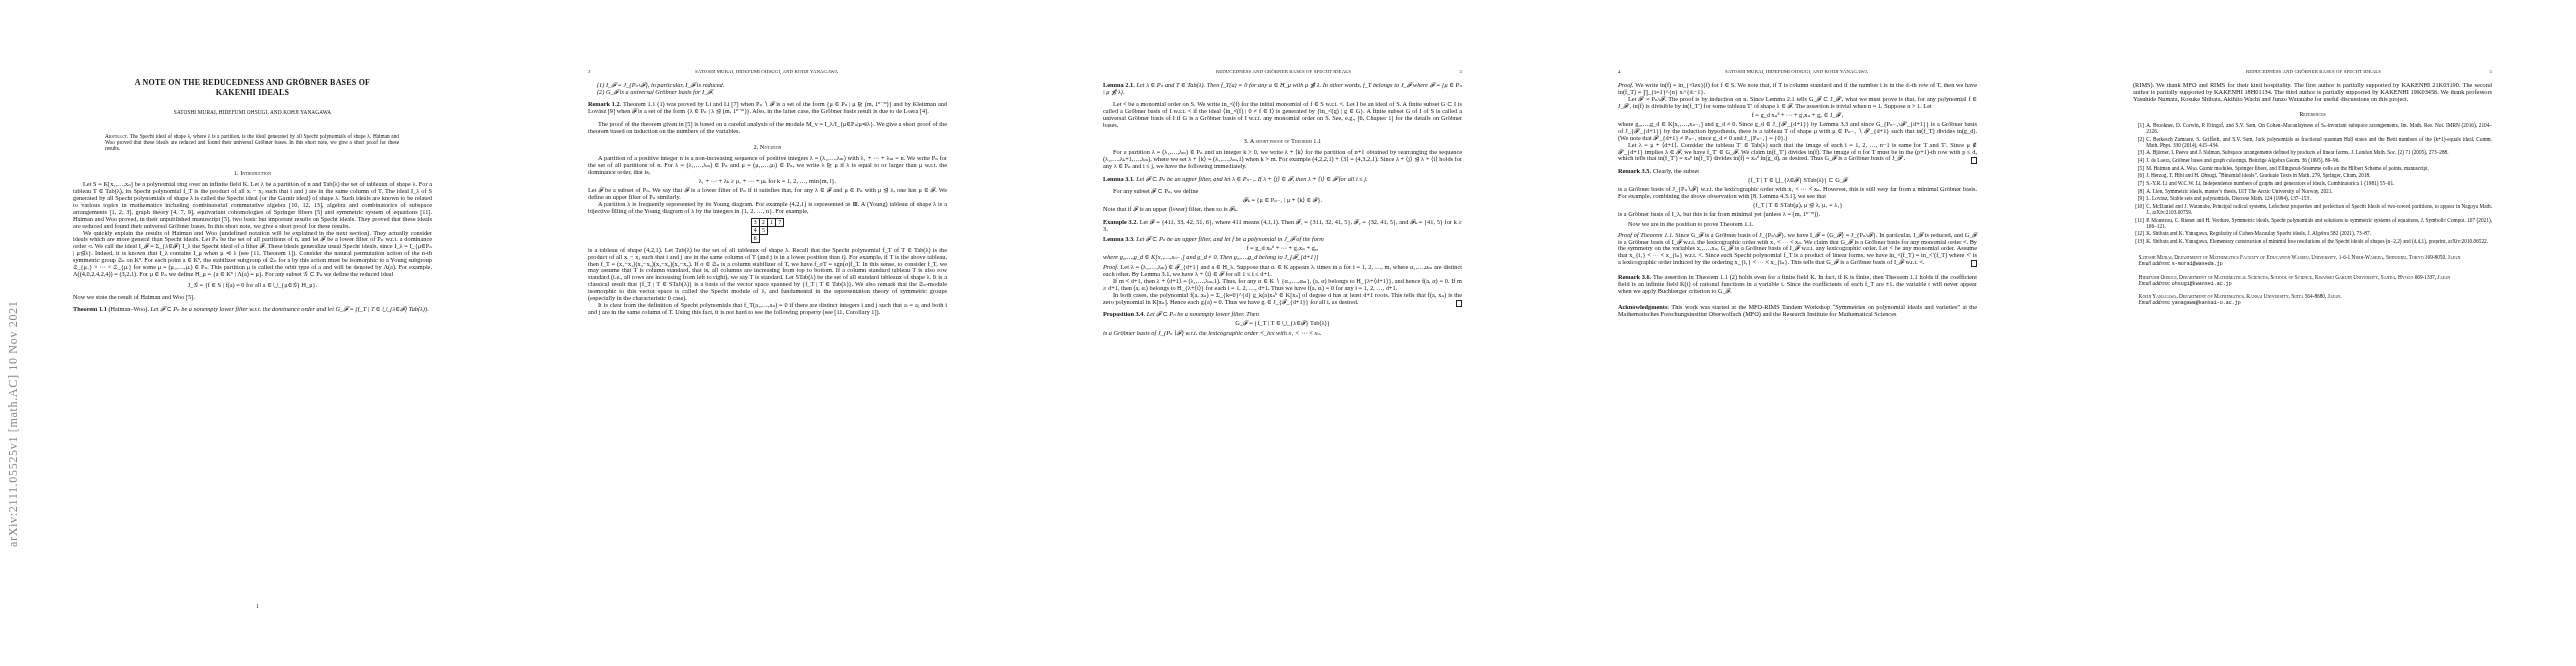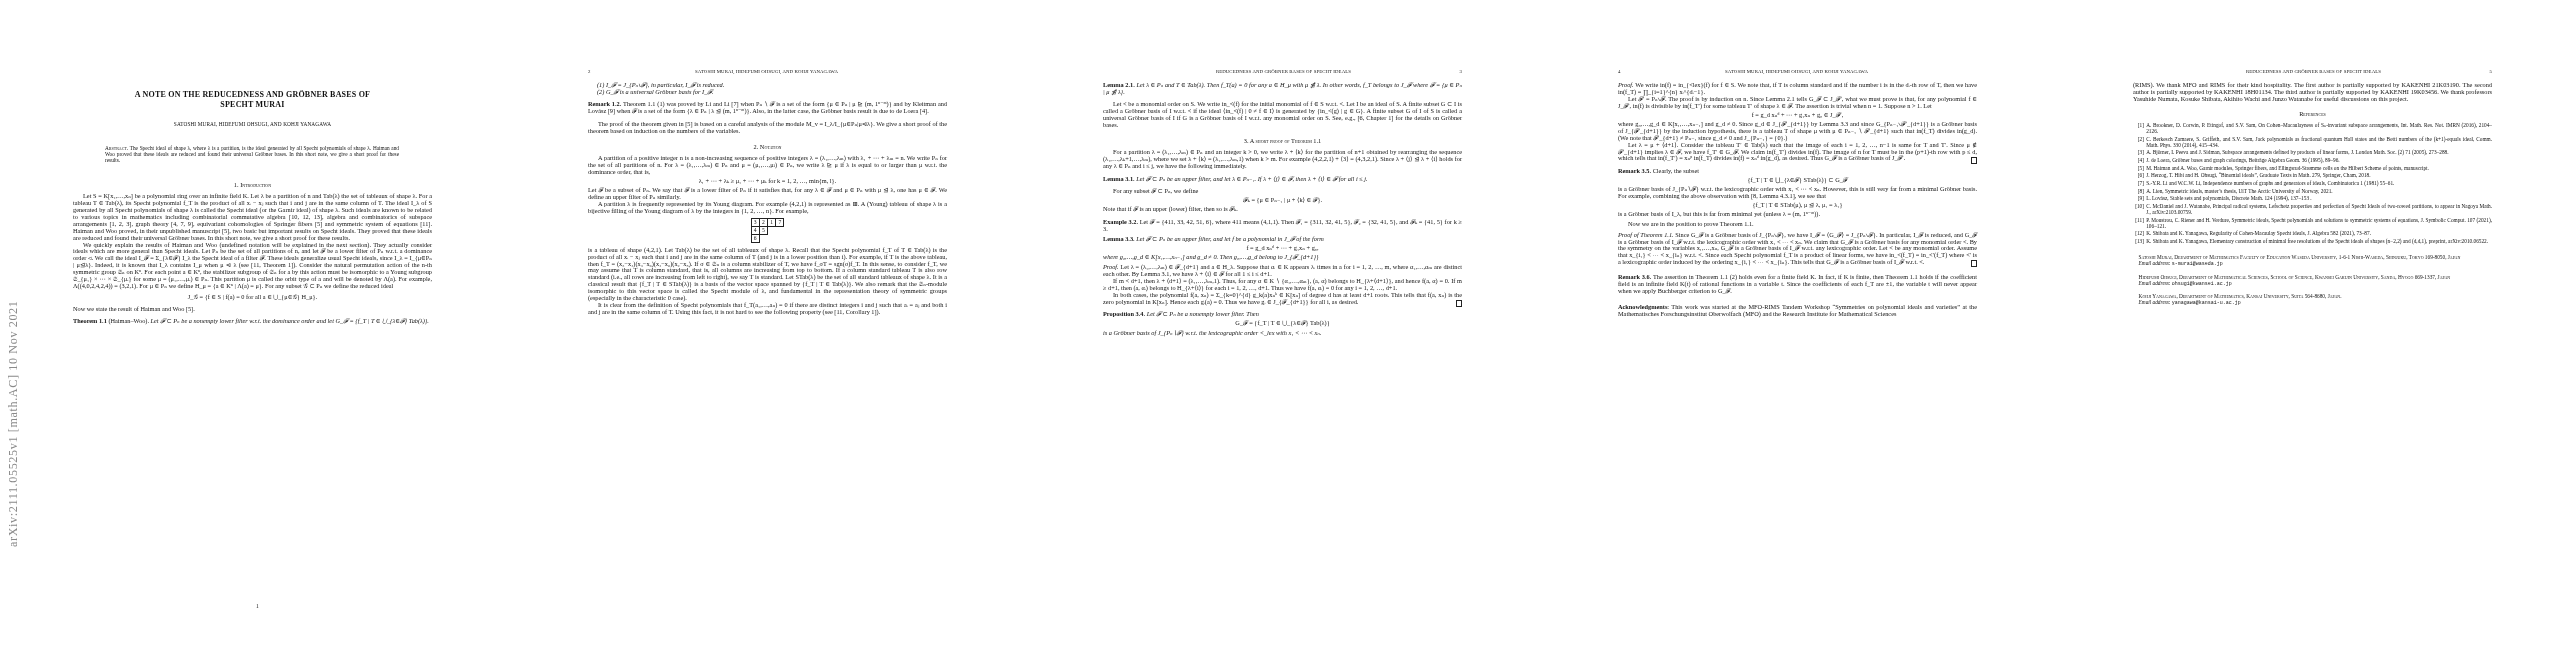--- a/index.html
+++ b/index.html
@@ -3,21 +3,21 @@
 <meta charset="utf-8">
 <style>
   html, body { margin: 0; padding: 0; background: #ffffff; }
   body { width: 2576px; height: 667px; overflow: hidden; position: relative; font-family: "Liberation Serif", "DejaVu Serif", serif; color: #111; }
   .strip { display: flex; width: 2576px; height: 667px; }
   .page { width: 515px; height: 667px; position: relative; flex: 0 0 515px; }
   .col { position: absolute; left: 73px; width: 359px; font-size: 6.3px; line-height: 6.9px; text-align: justify; hyphens: auto; }
   .runhead { position: absolute; top: 69px; left: 73px; width: 359px; font-size: 4.8px; letter-spacing: 0.1px; display: flex; justify-content: space-between; }
   .runhead .center { flex: 1; text-align: center; }
   .pnum-bottom { position: absolute; top: 603px; left: 0; width: 515px; text-align: center; font-size: 5.6px; }
-  .title { text-align: center; font-weight: bold; font-size: 8px; line-height: 10px; letter-spacing: 0.2px; margin-top: 12px; }
+  .title { text-align: center; font-weight: bold; font-size: 8px; line-height: 10px; letter-spacing: 0.2px; margin-top: 0; }
   .authors { text-align: center; font-size: 5.3px; margin-top: 11px; letter-spacing: 0.1px; }
   .abstract { margin: 16.7px 33px 0 32px; font-size: 5.3px; line-height: 6.1px; text-align: justify; }
   .sc { font-variant: small-caps; }
   .sec { text-align: center; font-size: 6.3px; font-variant: small-caps; margin: 9px 0 4.4px; }
   p { margin: 0; text-indent: 10px; }
   p.noind { text-indent: 0; }
   .gap { height: 5.6px; }
   .gap-s { height: 3.3px; }
   .disp { text-align: center; margin: 2.2px 0; }
   .thm-head { font-weight: bold; }
@@ -40,21 +40,21 @@
 </head>
 <body>
 
 <div class="strip">
 
   <div class="page">
     <div class="sidebar-arxiv">arXiv:2111.05525v1  [math.AC]  10 Nov 2021</div>
     <div class="col" style="top:78px;">
       <div class="title">
         <div>A NOTE ON THE REDUCEDNESS AND GRÖBNER BASES OF</div>
-        <div>SPECHT MURAI</div>
+        <div>KAKENHI IDEALS</div>
       </div>
       <div class="authors">SATOSHI MURAI, HIDEFUMI OHSUGI, AND KOHJI YANAGAWA</div>
       <div class="abstract">
         <span class="sc">Abstract.</span>
         <span>The Specht ideal of shape λ, where λ is a partition, is the ideal generated by all Specht polynomials of shape λ. Haiman and Woo proved that these ideals are reduced and found their universal Gröbner bases. In this short note, we give a short proof for these results.</span>
       </div>
       <div class="sec" style="margin-top:19px;">1. Introduction</div>
       <p>Let S = K[x₁,…,xₙ] be a polynomial ring over an infinite field K. Let λ be a partition of n and Tab(λ) the set of tableaux of shape λ. For a tableau T ∈ Tab(λ), its Specht polynomial f_T is the product of all xᵢ − xⱼ such that i and j are in the same column of T. The ideal I_λ of S generated by all Specht polynomials of shape λ is called the Specht ideal (or the Garnir ideal) of shape λ. Such ideals are known to be related to various topics in mathematics including combinatorial commutative algebra [10, 12, 13], algebra and combinatorics of subspace arrangements [1, 2, 3], graph theory [4, 7, 9], equivariant cohomologies of Springer fibers [5] and symmetric system of equations [11]. Haiman and Woo proved, in their unpublished manuscript [5], two basic but important results on Specht ideals. They proved that these ideals are reduced and found their universal Gröbner bases. In this short note, we give a short proof for these results.</p>
       <p>We quickly explain the results of Haiman and Woo (undefined notation will be explained in the next section). They actually consider ideals which are more general than Specht ideals. Let Pₙ be the set of all partitions of n, and let 𝓕 be a lower filter of Pₙ w.r.t. a dominance order ⊲. We call the ideal I_𝓕 = Σ_{λ∈𝓕} I_λ the Specht ideal of a filter 𝓕. These ideals generalize usual Specht ideals, since I_λ = I_{μ∈Pₙ | μ⊴λ}. Indeed, it is known that I_λ contains I_μ when μ ⊲ λ (see [11, Theorem 1]). Consider the natural permutation action of the n-th symmetric group 𝔖ₙ on Kⁿ. For each point a ∈ Kⁿ, the stabilizer subgroup of 𝔖ₙ for a by this action must be isomorphic to a Young subgroup 𝔖_{μ₁} × ⋯ × 𝔖_{μᵣ} for some μ = (μ₁,…,μᵣ) ∈ Pₙ. This partition μ is called the orbit type of a and will be denoted by Λ(a). For example, Λ((4,0,2,4,2,4)) = (3,2,1). For μ ∈ Pₙ we define H_μ = {a ∈ Kⁿ | Λ(a) = μ}. For any subset 𝒢 ⊂ Pₙ we define the reduced ideal</p>
       <div class="disp" style="margin:4.4px 0;">J_𝒢 = {f ∈ S | f(a) = 0 for all a ∈ ⋃_{μ∈𝒢} H_μ}.</div>

